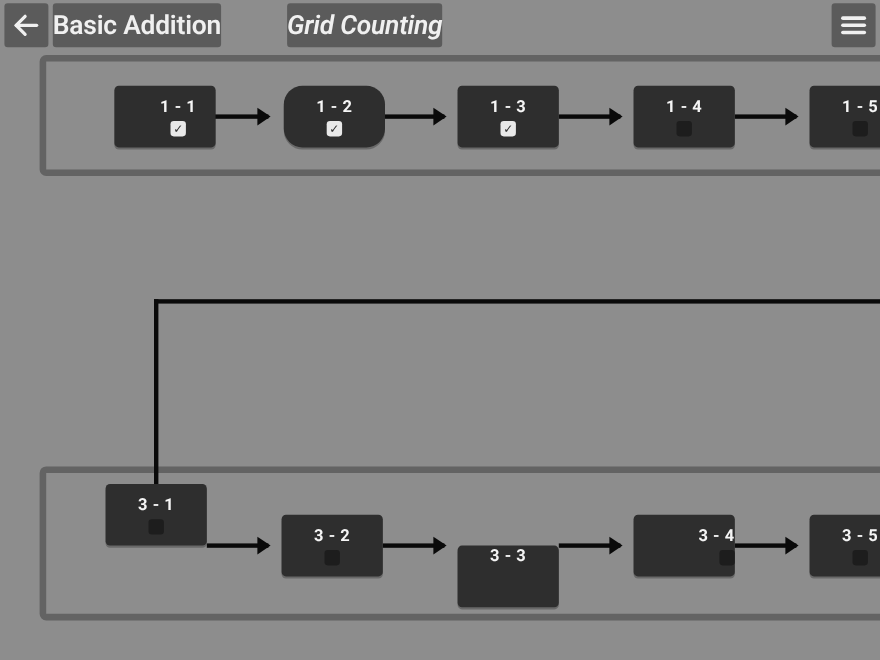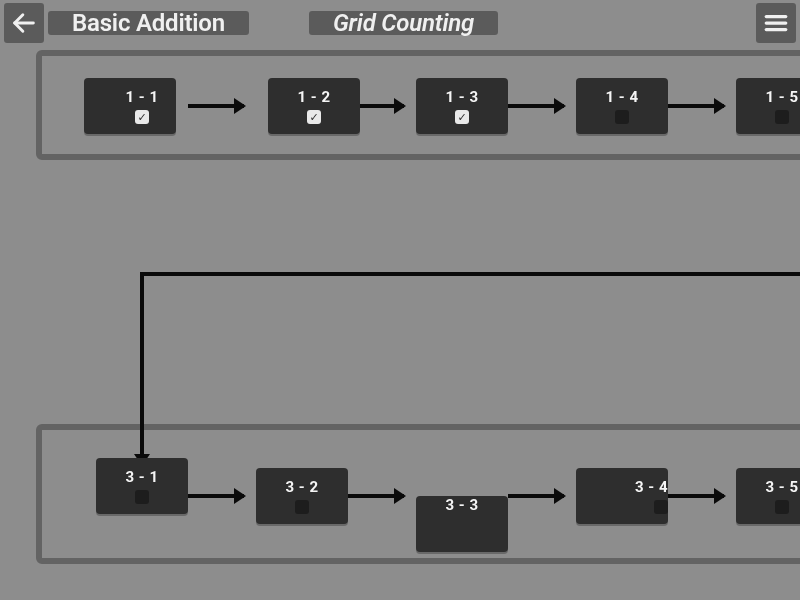--- a/index.html
+++ b/index.html
@@ -22,22 +22,22 @@
   .back-btn {
     background: rgba(0,0,0,0.35);
     height: 40px; width: 40px;
     display: flex; align-items: center; justify-content: center;
     cursor: pointer;
     border-radius: 3px;
     margin-left: 4px;
   }
   .title-chip {
     background: rgba(0,0,0,0.35);
-    height: 24px;
-    padding: 0 24px;
+    height: 40px;
+    padding: 0 0;
     display: flex; align-items: center; justify-content: center;
     font-size: 24px;
     font-weight: 600;
     letter-spacing: -0.2px;
     border-radius: 3px;
     margin-left: 4px;
     white-space: nowrap;
     cursor: pointer;
   }
   .breadcrumb-current {
@@ -136,42 +136,42 @@
 
   <div class="h-connector" style="left:188px; top:494px; width:56px;"></div>
   <div class="h-connector" style="left:348px; top:494px; width:56px;"></div>
   <div class="h-connector" style="left:508px; top:494px; width:56px;"></div>
   <div class="h-connector" style="left:668px; top:494px; width:56px;"></div>
 
   <div class="v-connector" style="left:140px; top:272px; width:670px; height:4px; background:#0a0a0a;"></div>
   <div class="v-connector" style="left:140px; top:272px; height:184px;"></div>
   <div class="arrow-down" style="left:134px; top:454px;"></div>
 
-  <div class="level-node" style="left:84px; top:78px;padding-left:24px;">
+  <div class="level-node" style="left:104px; top:78px;padding-left:24px;">
     <span class="level-label">1 - 1</span>
     <span class="check done">✓</span>
   </div>
-  <div class="level-node" style="left:268px; top:78px;">
+  <div class="level-node" style="left:258px; top:78px;border-radius:17px;">
     <span class="level-label">1 - 2</span>
     <span class="check done">✓</span>
   </div>
   <div class="level-node" style="left:416px; top:78px;">
     <span class="level-label">1 - 3</span>
     <span class="check done">✓</span>
   </div>
   <div class="level-node" style="left:576px; top:78px;text-align:center;">
     <span class="level-label">1 - 4</span>
     <span class="check not"></span>
   </div>
   <div class="level-node" style="left:736px; top:78px;">
     <span class="level-label">1 - 5</span>
     <span class="check not"></span>
   </div>
 
-  <div class="level-node" style="left:96px; top:458px;">
+  <div class="level-node" style="left:96px; top:440px;">
     <span class="level-label">3 - 1</span>
     <span class="check not"></span>
   </div>
   <div class="level-node" style="left:256px; top:468px;">
     <span class="level-label">3 - 2</span>
     <span class="check not"></span>
   </div>
   <div class="level-node" style="left:416px; top:496px;gap:38px;">
     <span class="level-label">3 - 3</span>
     <span class="check not"></span>

